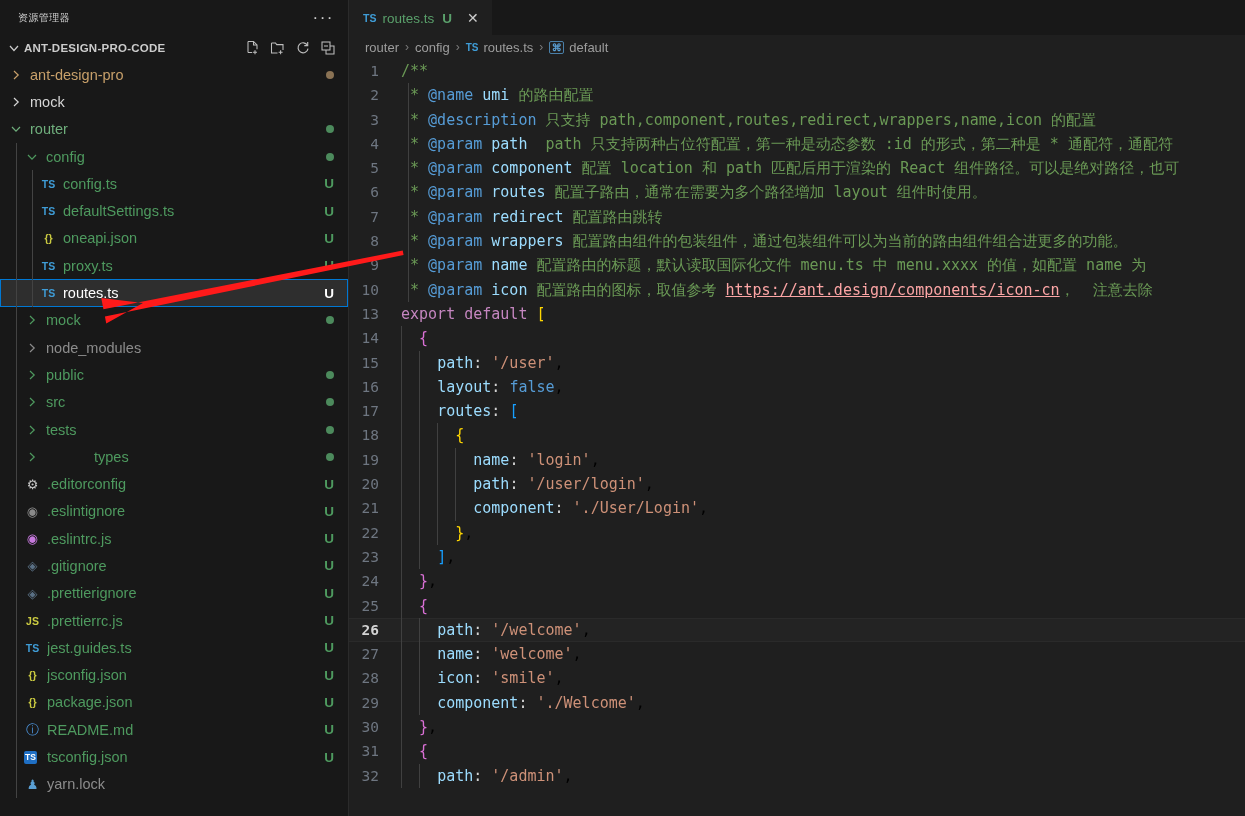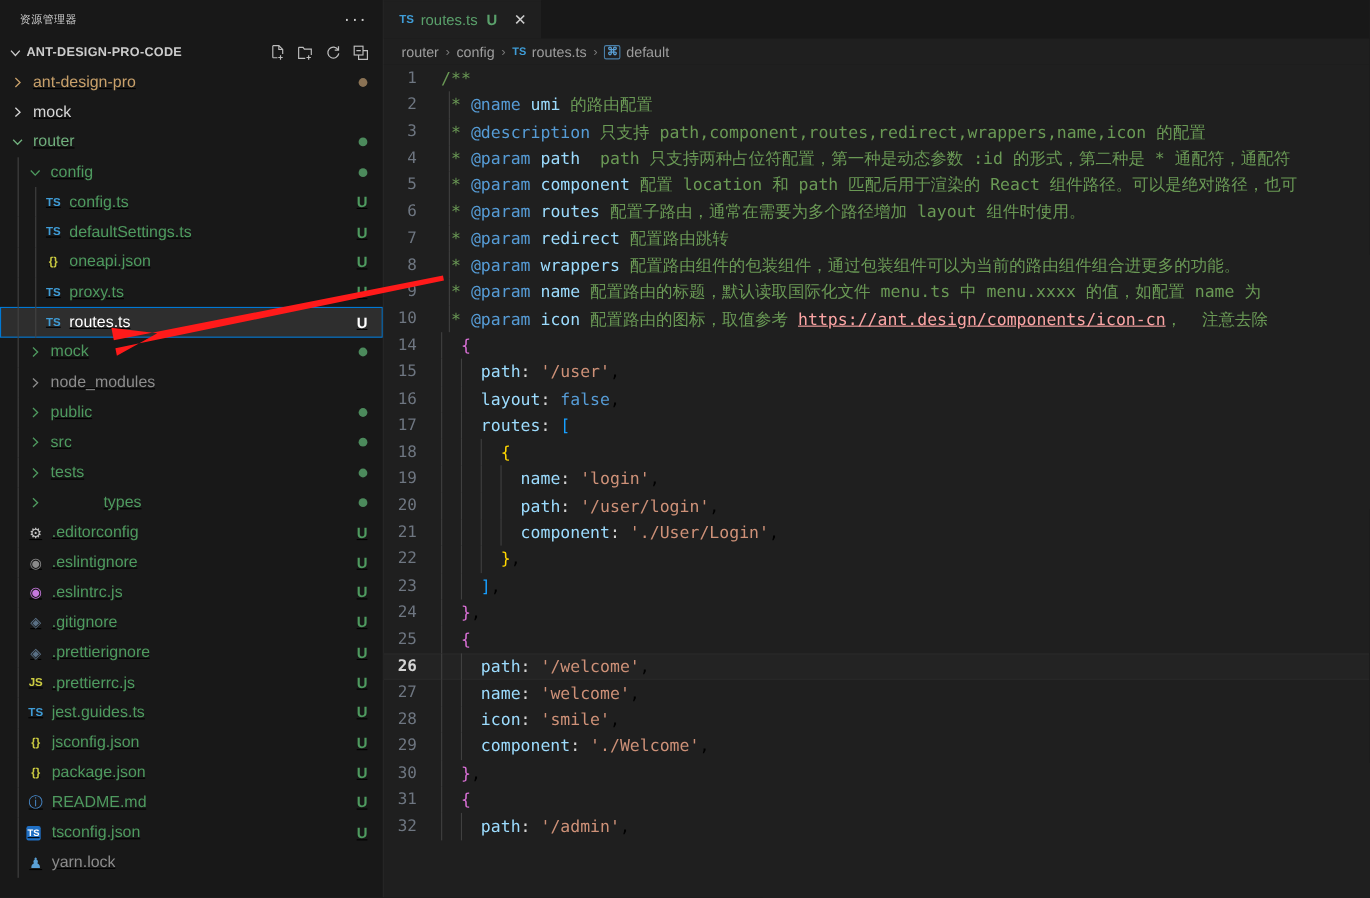--- a/index.html
+++ b/index.html
@@ -42,21 +42,20 @@
     font-size:11.5px;font-weight:bold;color:#cccccc;letter-spacing:.25px;
   }
   .root-actions{display:flex;align-items:center;gap:9px;}
   .act-icon{width:16px;height:16px;display:flex;align-items:center;justify-content:center;cursor:pointer;opacity:.92;}
 
   .tree{flex:1;overflow:hidden;position:relative;}
   .row{
     height:27.3px;display:flex;align-items:center;position:relative;
     padding-right:14px;cursor:pointer;font-size:14.5px;
     font-family:"Liberation Sans", sans-serif;
-    text-decoration:underline;
   }
   .row .label{white-space:nowrap;overflow:hidden;text-overflow:ellipsis;}
   .row .status{margin-left:auto;font-size:13.5px;font-weight:bold;}
   .row .dot{margin-left:auto;width:8px;height:8px;border-radius:50%;}
   .row.selected{
     background:#2e2e2e;
     outline:1px solid #0078d4;outline-offset:-1px;
   }
   .row.selected .label{color:#ffffff;}
   .row.selected .status{color:#ffffff;}
@@ -490,20 +489,21 @@
         <div class="cline"><span class="ln">1</span><span class="ctext"><span class="c-cm">/**</span></span></div>
         <div class="cline"><span class="ln">2</span><span class="ctext"><span class="c-cm"> * <span class="c-tag">@name</span> <span class="c-par">umi</span> 的路由配置</span></span><div class="guide" style="position: absolute; top: 0px; bottom: 0px; width: 1px; background: rgb(64, 64, 64); left: 59px;"></div></div>
         <div class="cline"><span class="ln">3</span><span class="ctext"><span class="c-cm"> * <span class="c-tag">@description</span> 只支持 path,component,routes,redirect,wrappers,name,icon 的配置</span></span><div class="guide" style="position: absolute; top: 0px; bottom: 0px; width: 1px; background: rgb(64, 64, 64); left: 59px;"></div></div>
         <div class="cline"><span class="ln">4</span><span class="ctext"><span class="c-cm"> * <span class="c-tag">@param</span> <span class="c-par">path</span>  path 只支持两种占位符配置，第一种是动态参数 :id 的形式，第二种是 * 通配符，通配符</span></span><div class="guide" style="position: absolute; top: 0px; bottom: 0px; width: 1px; background: rgb(64, 64, 64); left: 59px;"></div></div>
         <div class="cline"><span class="ln">5</span><span class="ctext"><span class="c-cm"> * <span class="c-tag">@param</span> <span class="c-par">component</span> 配置 location 和 path 匹配后用于渲染的 React 组件路径。可以是绝对路径，也可</span></span><div class="guide" style="position: absolute; top: 0px; bottom: 0px; width: 1px; background: rgb(64, 64, 64); left: 59px;"></div></div>
         <div class="cline"><span class="ln">6</span><span class="ctext"><span class="c-cm"> * <span class="c-tag">@param</span> <span class="c-par">routes</span> 配置子路由，通常在需要为多个路径增加 layout 组件时使用。</span></span><div class="guide" style="position: absolute; top: 0px; bottom: 0px; width: 1px; background: rgb(64, 64, 64); left: 59px;"></div></div>
         <div class="cline"><span class="ln">7</span><span class="ctext"><span class="c-cm"> * <span class="c-tag">@param</span> <span class="c-par">redirect</span> 配置路由跳转</span></span><div class="guide" style="position: absolute; top: 0px; bottom: 0px; width: 1px; background: rgb(64, 64, 64); left: 59px;"></div></div>
         <div class="cline"><span class="ln">8</span><span class="ctext"><span class="c-cm"> * <span class="c-tag">@param</span> <span class="c-par">wrappers</span> 配置路由组件的包装组件，通过包装组件可以为当前的路由组件组合进更多的功能。</span></span><div class="guide" style="position: absolute; top: 0px; bottom: 0px; width: 1px; background: rgb(64, 64, 64); left: 59px;"></div></div>
         <div class="cline"><span class="ln">9</span><span class="ctext"><span class="c-cm"> * <span class="c-tag">@param</span> <span class="c-par">name</span> 配置路由的标题，默认读取国际化文件 menu.ts 中 menu.xxxx 的值，如配置 name 为</span></span><div class="guide" style="position: absolute; top: 0px; bottom: 0px; width: 1px; background: rgb(64, 64, 64); left: 59px;"></div></div>
         <div class="cline"><span class="ln">10</span><span class="ctext"><span class="c-cm"> * <span class="c-tag">@param</span> <span class="c-par">icon</span> 配置路由的图标，取值参考 <span class="c-lnk">https://ant.design/components/icon-cn</span>，  注意去除</span></span><div class="guide" style="position: absolute; top: 0px; bottom: 0px; width: 1px; background: rgb(64, 64, 64); left: 59px;"></div></div>
+        <div class="cline"><span class="ln">13</span><span class="ctext"><span class="c-kw">export</span> <span class="c-kw">default</span> <span class="c-b1">[</span></span></div>
         <div class="cline"><span class="ln">14</span><span class="ctext">  <span class="c-b2">{</span></span><div class="guide" style="position: absolute; top: 0px; bottom: 0px; width: 1px; background: rgb(64, 64, 64); left: 52px;"></div></div>
         <div class="cline"><span class="ln">15</span><span class="ctext">    <span class="c-key">path</span><span class="c-pl">:</span> <span class="c-str">'/user'</span>,</span><div class="guide" style="position: absolute; top: 0px; bottom: 0px; width: 1px; background: rgb(64, 64, 64); left: 52px;"></div><div class="guide" style="position: absolute; top: 0px; bottom: 0px; width: 1px; background: rgb(64, 64, 64); left: 70px;"></div></div>
         <div class="cline"><span class="ln">16</span><span class="ctext">    <span class="c-key">layout</span><span class="c-pl">:</span> <span class="c-bool">false</span>,</span><div class="guide" style="position: absolute; top: 0px; bottom: 0px; width: 1px; background: rgb(64, 64, 64); left: 52px;"></div><div class="guide" style="position: absolute; top: 0px; bottom: 0px; width: 1px; background: rgb(64, 64, 64); left: 70px;"></div></div>
         <div class="cline"><span class="ln">17</span><span class="ctext">    <span class="c-key">routes</span><span class="c-pl">:</span> <span class="c-b3">[</span></span><div class="guide" style="position: absolute; top: 0px; bottom: 0px; width: 1px; background: rgb(64, 64, 64); left: 52px;"></div><div class="guide" style="position: absolute; top: 0px; bottom: 0px; width: 1px; background: rgb(64, 64, 64); left: 70px;"></div></div>
         <div class="cline"><span class="ln">18</span><span class="ctext">      <span class="c-b1">{</span></span><div class="guide" style="position: absolute; top: 0px; bottom: 0px; width: 1px; background: rgb(64, 64, 64); left: 52px;"></div><div class="guide" style="position: absolute; top: 0px; bottom: 0px; width: 1px; background: rgb(64, 64, 64); left: 70px;"></div><div class="guide" style="position: absolute; top: 0px; bottom: 0px; width: 1px; background: rgb(64, 64, 64); left: 88px;"></div></div>
         <div class="cline"><span class="ln">19</span><span class="ctext">        <span class="c-key">name</span><span class="c-pl">:</span> <span class="c-str">'login'</span>,</span><div class="guide" style="position: absolute; top: 0px; bottom: 0px; width: 1px; background: rgb(64, 64, 64); left: 52px;"></div><div class="guide" style="position: absolute; top: 0px; bottom: 0px; width: 1px; background: rgb(64, 64, 64); left: 70px;"></div><div class="guide" style="position: absolute; top: 0px; bottom: 0px; width: 1px; background: rgb(64, 64, 64); left: 88px;"></div><div class="guide" style="position: absolute; top: 0px; bottom: 0px; width: 1px; background: rgb(64, 64, 64); left: 106px;"></div></div>
         <div class="cline"><span class="ln">20</span><span class="ctext">        <span class="c-key">path</span><span class="c-pl">:</span> <span class="c-str">'/user/login'</span>,</span><div class="guide" style="position: absolute; top: 0px; bottom: 0px; width: 1px; background: rgb(64, 64, 64); left: 52px;"></div><div class="guide" style="position: absolute; top: 0px; bottom: 0px; width: 1px; background: rgb(64, 64, 64); left: 70px;"></div><div class="guide" style="position: absolute; top: 0px; bottom: 0px; width: 1px; background: rgb(64, 64, 64); left: 88px;"></div><div class="guide" style="position: absolute; top: 0px; bottom: 0px; width: 1px; background: rgb(64, 64, 64); left: 106px;"></div></div>
         <div class="cline"><span class="ln">21</span><span class="ctext">        <span class="c-key">component</span><span class="c-pl">:</span> <span class="c-str">'./User/Login'</span>,</span><div class="guide" style="position: absolute; top: 0px; bottom: 0px; width: 1px; background: rgb(64, 64, 64); left: 52px;"></div><div class="guide" style="position: absolute; top: 0px; bottom: 0px; width: 1px; background: rgb(64, 64, 64); left: 70px;"></div><div class="guide" style="position: absolute; top: 0px; bottom: 0px; width: 1px; background: rgb(64, 64, 64); left: 88px;"></div><div class="guide" style="position: absolute; top: 0px; bottom: 0px; width: 1px; background: rgb(64, 64, 64); left: 106px;"></div></div>
         <div class="cline"><span class="ln">22</span><span class="ctext">      <span class="c-b1">}</span>,</span><div class="guide" style="position: absolute; top: 0px; bottom: 0px; width: 1px; background: rgb(64, 64, 64); left: 52px;"></div><div class="guide" style="position: absolute; top: 0px; bottom: 0px; width: 1px; background: rgb(64, 64, 64); left: 70px;"></div><div class="guide" style="position: absolute; top: 0px; bottom: 0px; width: 1px; background: rgb(64, 64, 64); left: 88px;"></div></div>
         <div class="cline"><span class="ln">23</span><span class="ctext">    <span class="c-b3">]</span>,</span><div class="guide" style="position: absolute; top: 0px; bottom: 0px; width: 1px; background: rgb(64, 64, 64); left: 52px;"></div><div class="guide" style="position: absolute; top: 0px; bottom: 0px; width: 1px; background: rgb(64, 64, 64); left: 70px;"></div></div>

